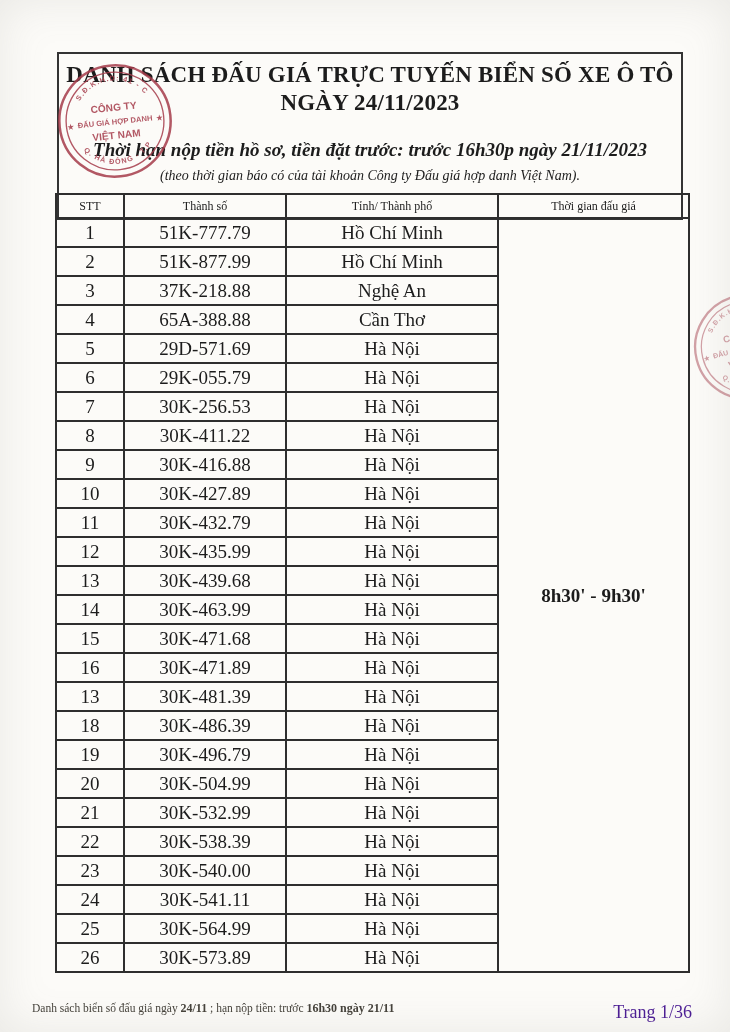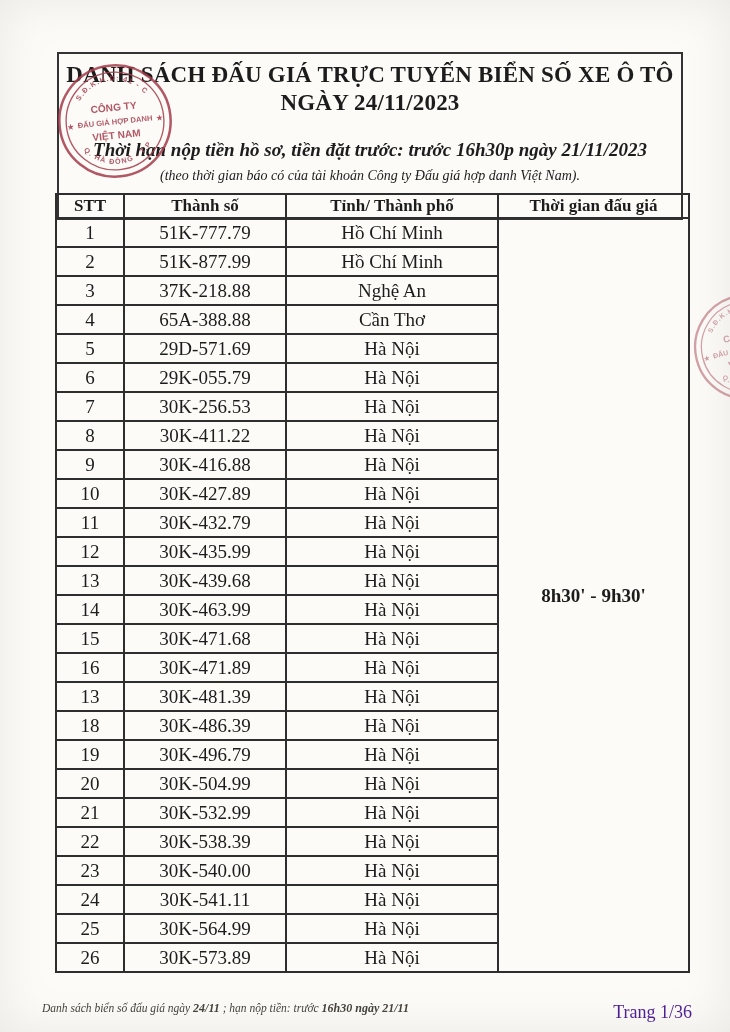--- a/index.html
+++ b/index.html
@@ -23,30 +23,30 @@
   .title-line { font-weight:bold; font-size:23px; line-height:28px; letter-spacing:.2px; }
   .note-bold-italic { font-size:19px; font-style:italic; font-weight:bold; line-height:26px; margin-top:20px; }
   .note-italic { font-size:14px; font-style:italic; line-height:26px; }
 
   
   table.auction {
     position:absolute; left:55px; top:193px; width:633px;
     border-collapse:collapse; table-layout:fixed; text-align:center;
   }
   table.auction th, table.auction td { border:2px solid #2e2e2e; padding:0; }
-  table.auction th { height:24px; font-size:17px; font-weight:bold; }
+  table.auction th { height:24px; font-size:12px; font-weight:normal; }
   table.auction td { height:29px; font-size:19px; line-height:1; }
   td.c-stt  { font-size:18px; }
   td.c-prov { font-size:18px; }
   td.c-time { font-size:20px; font-weight:bold; vertical-align:middle; }
 
   
   .footer-left {
-    position:absolute; left:42px; top:1001px;
-    font-size:11.5px; font-style:italic; color:#45423b; white-space:nowrap;
+    position:absolute; left:32px; top:1001px;
+    font-size:11.5px; color:#45423b; white-space:nowrap;
   }
   .footer-left b { font-size:12px; }
   .footer-right {
     position:absolute; right:38px; top:1002px;
     font-size:18px; color:#4c1d95;
   }
 
   
   .stamp { position:absolute; pointer-events:none; }
   .stamp svg { width:100%; height:100%; display:block; }

